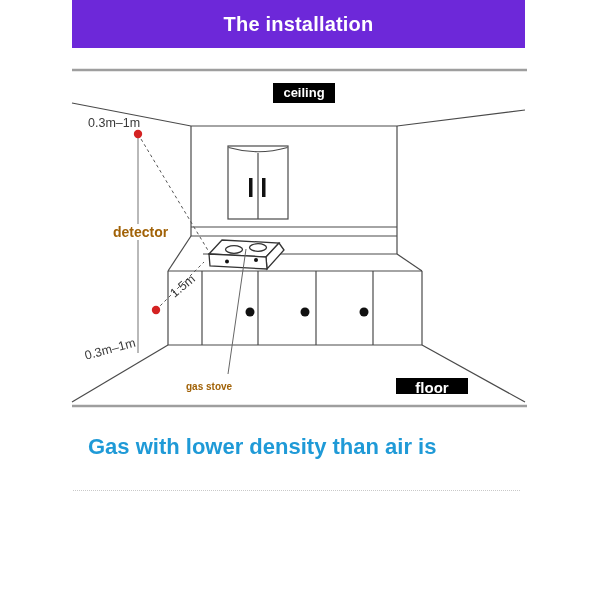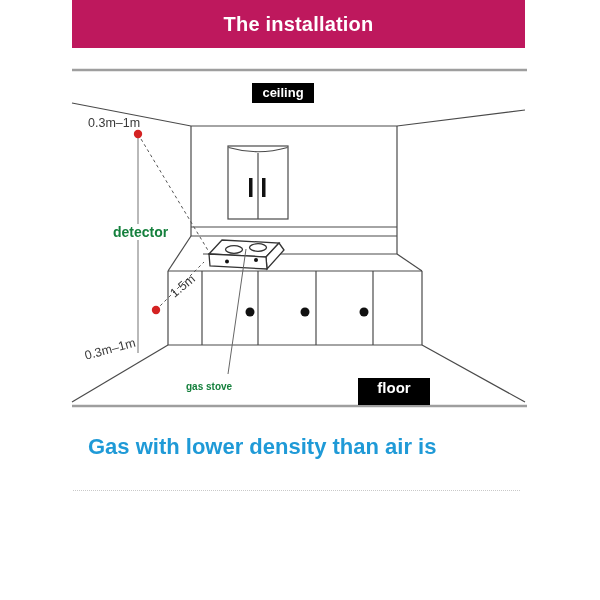--- a/index.html
+++ b/index.html
@@ -2,32 +2,33 @@
 <html><head>
 <meta charset="utf-8">
 <style>
   html,body{margin:0;padding:0;background:#ffffff;}
   .page{
     position:relative;width:600px;height:600px;background:#ffffff;overflow:hidden;
     font-family:"Liberation Sans", sans-serif;
   }
   .header-bar{
     position:absolute;left:72px;top:0;width:453px;height:48px;
-    background:#be185d;color:#ffffff;font-size:20px;font-weight:bold;
+    background:#6d28d9;color:#ffffff;font-size:20px;font-weight:bold;
     text-align:center;line-height:48px;letter-spacing:0.2px;
   }
   .diagram-svg{position:absolute;left:0;top:0;}
   .tag{
     position:absolute;background:#000000;color:#ffffff;font-weight:bold;
     text-align:center;
+    margin-left:21px;
   }
   .tag.ceiling{left:252px;top:83px;width:62px;height:20px;font-size:13px;line-height:20px;}
-  .tag.floor{left:358px;top:378px;width:72px;height:27px;font-size:15px;line-height:19px;}
+  .tag.floor{left:375px;top:378px;width:72px;height:16px;font-size:15px;line-height:19px;}
   .blue-label{
-    position:absolute;color:#15803d;font-weight:bold;white-space:nowrap;
+    position:absolute;color:#a16207;font-weight:bold;white-space:nowrap;
   }
   .blue-label.detector{left:111px;top:224px;font-size:14px;background:#ffffff;padding:0 2px;}
   .blue-label.gasstove{left:186px;top:381px;font-size:10px;}
   .measure{
     position:absolute;color:#3a3a3a;font-size:12.5px;white-space:nowrap;
   }
   .measure.top-dist{left:88px;top:116px;}
   .measure.bottom-dist{left:85px;top:349px;transform:rotate(-15deg);transform-origin:left center;}
   .measure.stove-dist{left:172px;top:288px;transform:rotate(-40deg);transform-origin:left center;}
   .note{

